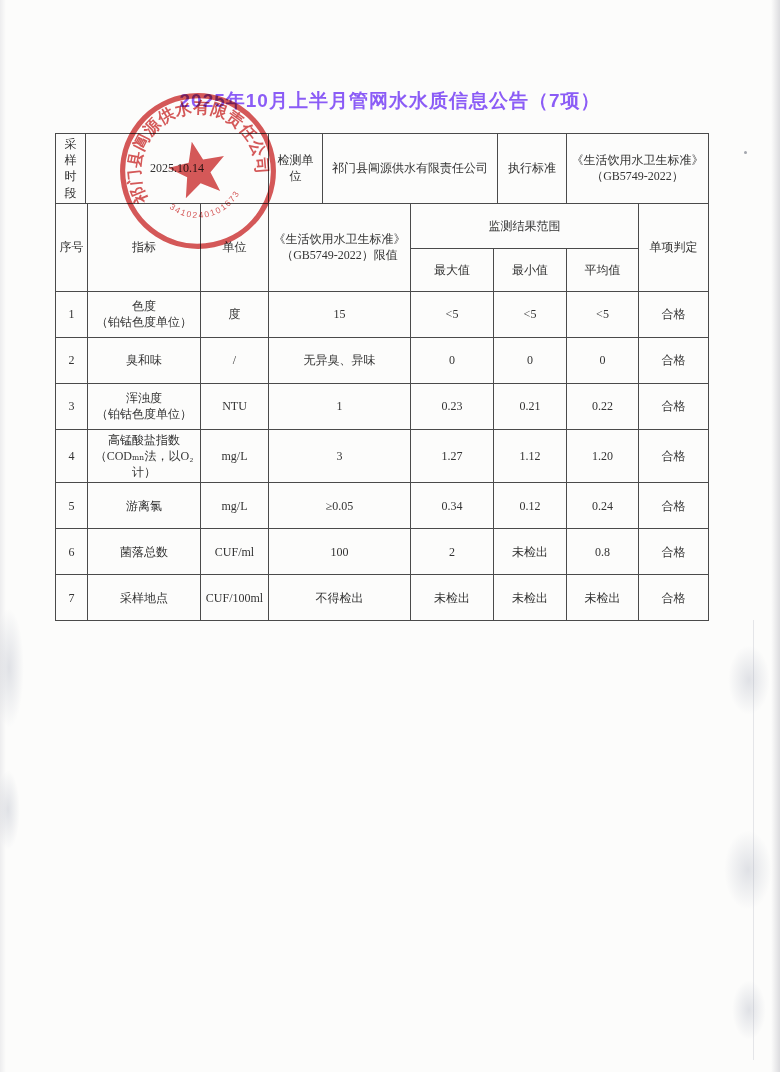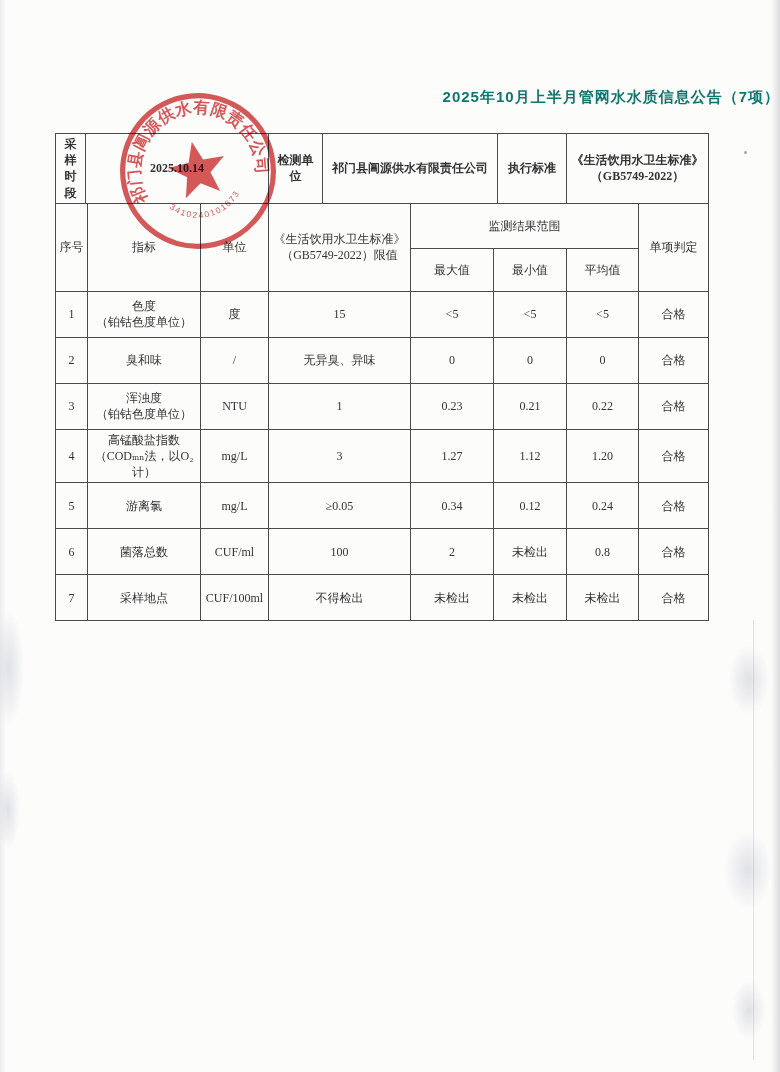--- a/index.html
+++ b/index.html
@@ -18,37 +18,37 @@
     background:linear-gradient(to left,#d4d4d8,rgba(212,212,216,0));opacity:.8;}
   .edge-left{position:absolute;left:0;top:0;width:6px;height:100%;
     background:linear-gradient(to right,#e3e3e6,rgba(227,227,230,0));opacity:.6;}
   .smudge{position:absolute;border-radius:50%;
     background:radial-gradient(ellipse at center,rgba(150,156,175,.28),rgba(150,156,175,0) 70%);}
   .scanline{position:absolute;width:1px;background:rgba(120,126,145,.35);}
   .speck{position:absolute;width:3px;height:3px;background:rgba(90,95,110,.55);border-radius:50%;}
 
   .doc-title{
     position:absolute;top:88px;left:0;width:100%;
-    text-align:right;font-family:"Liberation Sans","DejaVu Sans",sans-serif;
-    font-weight:bold;font-size:15px;letter-spacing:1px;color:#0f766e;
+    text-align:center;font-family:"Liberation Sans","DejaVu Sans",sans-serif;
+    font-weight:bold;font-size:19px;letter-spacing:1px;color:#8b5cf6;
   }
 
   .tables{position:absolute;left:55px;top:133px;width:653px;}
   table{border-collapse:collapse;table-layout:fixed;width:653px;}
   td,th{
     border:1px solid #4a4a4a;
     font-size:12px;font-weight:normal;
     text-align:center;vertical-align:middle;
     padding:2px 3px;line-height:1.35;color:#333;
     overflow:hidden;
   }
   .pre{white-space:pre-line;}
   .results-table{margin-top:-1px;}
   .info-r1 td{height:55px;}
-  .info-r2 td{height:44px;font-weight:bold;}
+  .info-r2 td{height:44px;}
   .info-r3 td{height:28px;}
   .hdr-top th{height:40px;}
   .hdr-sub th{height:38px;margin-top:9px;}
   .results-table tbody td{height:41px;}
   .ind-sub{font-size:12px;text-align:center;}
 
   
   .stamp{
     position:absolute;left:117px;top:90px;width:162px;height:162px;
     transform:rotate(-12deg);

